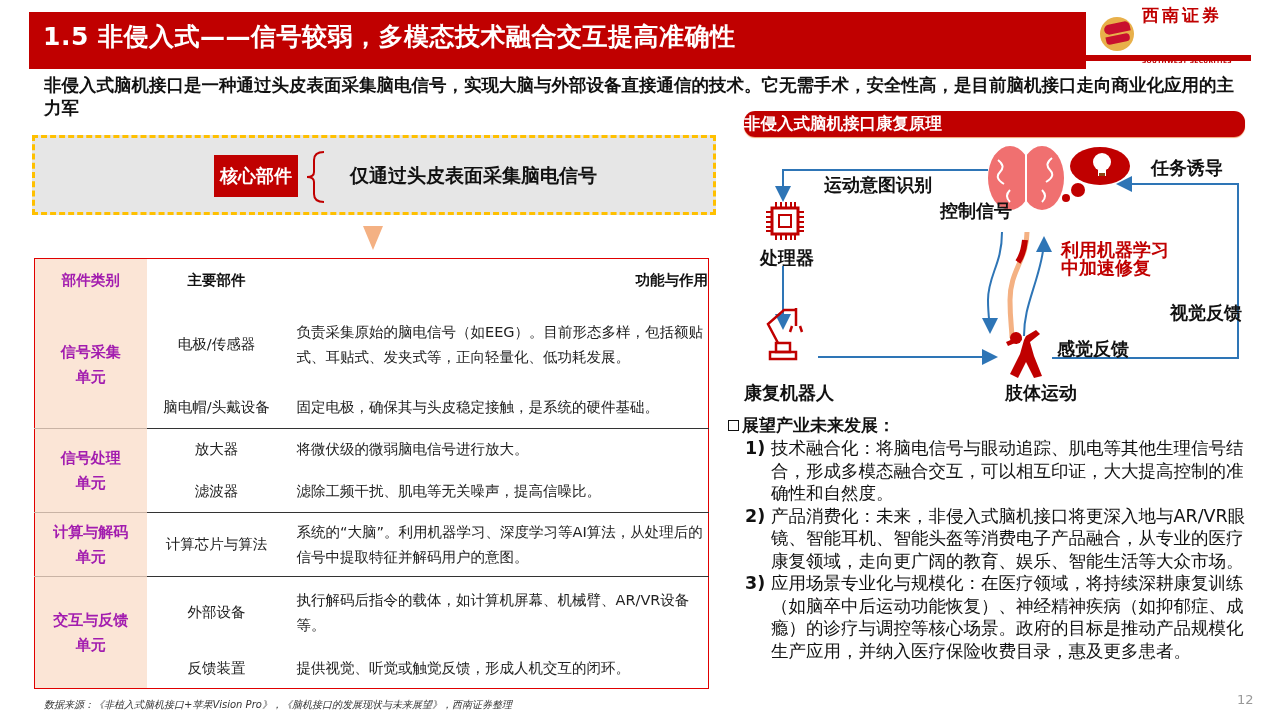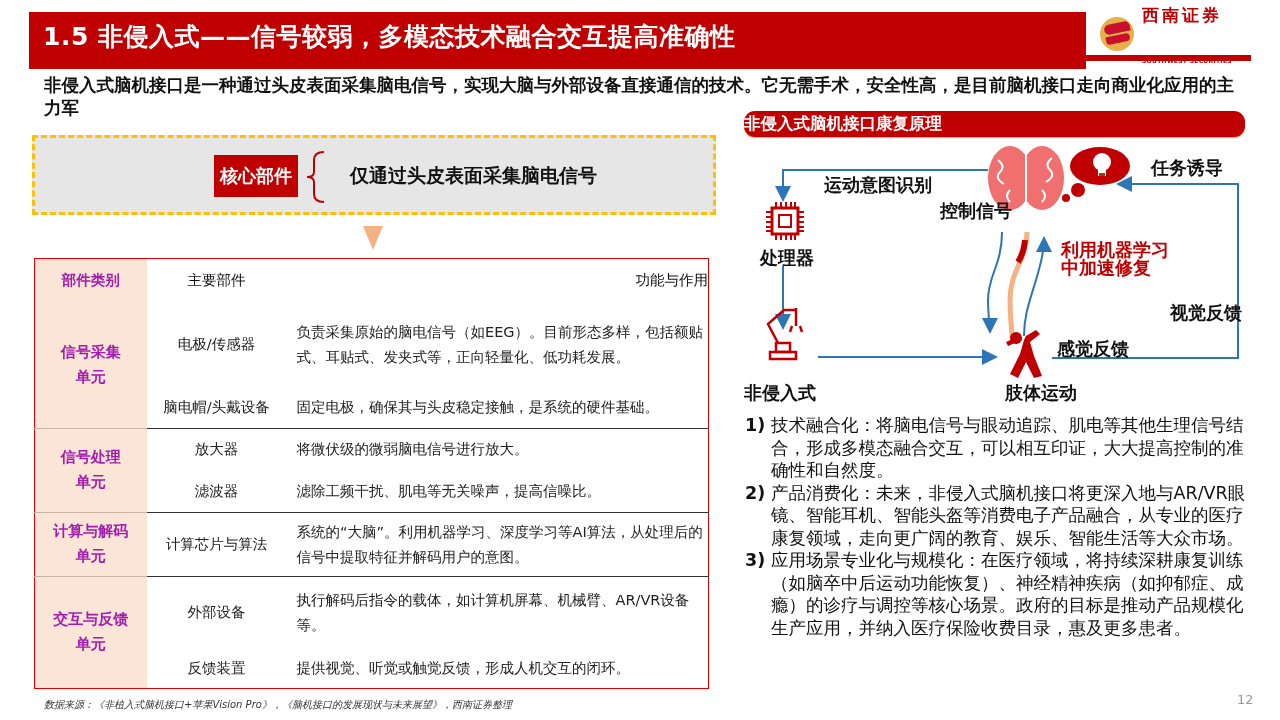--- a/index.html
+++ b/index.html
@@ -40,26 +40,26 @@
     border-left: 10px solid transparent; border-right: 10px solid transparent; border-top: 24px solid #f4b183;
   }
 
   .comp-table {
     position: absolute; left: 34px; top: 258px; width: 675px; height: 431px;
     border: 1.5px solid #e00000; border-collapse: collapse; font-size: 14.5px; color: #222;
   }
   .comp-table .col-cat { width: 112px; background: #fbe5d6; font-weight: bold; text-align: center; color: #a21caf; }
   .comp-table .col-part { width: 140px; text-align: center; }
   .comp-table .col-func { text-align: left; padding-left: 10px; line-height: 25px; }
-  .comp-table th { font-weight: normal; height: 44px; color: #111; }
+  .comp-table th { font-weight: bold; height: 44px; color: #111; }
   .comp-table th.col-func { text-align: right; padding-left: 0; }
   .comp-table td { vertical-align: middle; }
   .comp-table td.cat { font-size: 15px; line-height: 25px; }
   .sep td { border-top: 1.5px solid #333; }
-  .sep td.cat { border-top: 1.5px solid #c9b3a5; font-family: Liberation Mono, monospace; }
+  .sep td.cat { border-top: 1.5px solid #c9b3a5; }
 
   .source { position: absolute; left: 44px; top: 698px; font-size: 10px; font-style: italic; color: #333; }
   .page-num { position: absolute; left: 1237px; top: 692px; font-size: 13px; color: #999; }
 
   .diag-header {
     position: absolute; left: 744px; top: 111px; width: 501px; height: 26px; background: #c00000;
     color: #fff; font-weight: bold; font-size: 16.5px; line-height: 26px; text-align: left; border-radius: 11px;
     box-shadow: 0 1px 1px #f0a070;
   }
   .diagram { position: absolute; left: 740px; top: 140px; width: 510px; height: 270px; }
@@ -241,25 +241,29 @@
   <div class="diag-label" style="left:84px;top:33px;">运动意图识别</div>
   <div class="diag-label" style="left:200px;top:59px;">控制信号</div>
   <div class="diag-label" style="left:20px;top:106px;">处理器</div>
   <div class="diag-label" style="left:411px;top:16px;">任务诱导</div>
   <div class="diag-label red" style="left:321px;top:101px;">
     <div>利用机器学习</div>
     <div>中加速修复</div>
   </div>
   <div class="diag-label" style="left:430px;top:161px;">视觉反馈</div>
   <div class="diag-label" style="left:317px;top:197px;">感觉反馈</div>
-  <div class="diag-label" style="left:4px;top:241px;">非侵入式</div>
+  <div class="diag-label" style="left:4px;top:241px;">康复机器人</div>
   <div class="diag-label" style="left:265px;top:241px;">肢体运动</div>
 </div>
 
 <div class="outlook">
+  <div class="outlook-title">
+    <span class="checkbox-glyph"></span>
+    <span>展望产业未来发展：</span>
+  </div>
   <div class="outlook-item">
     <span class="num">1)</span>
     <span class="head">技术融合化：</span><span>将脑电信号与眼动追踪、肌电等其他生理信号结合，形成多模态融合交互，可以相互印证，大大提高控制的准确性和自然度。</span>
   </div>
   <div class="outlook-item">
     <span class="num">2)</span>
     <span class="head">产品消费化：</span><span>未来，非侵入式脑机接口将更深入地与AR/VR眼镜、智能耳机、智能头盔等消费电子产品融合，从专业的医疗康复领域，走向更广阔的教育、娱乐、智能生活等大众市场。</span>
   </div>
   <div class="outlook-item">
     <span class="num">3)</span>

